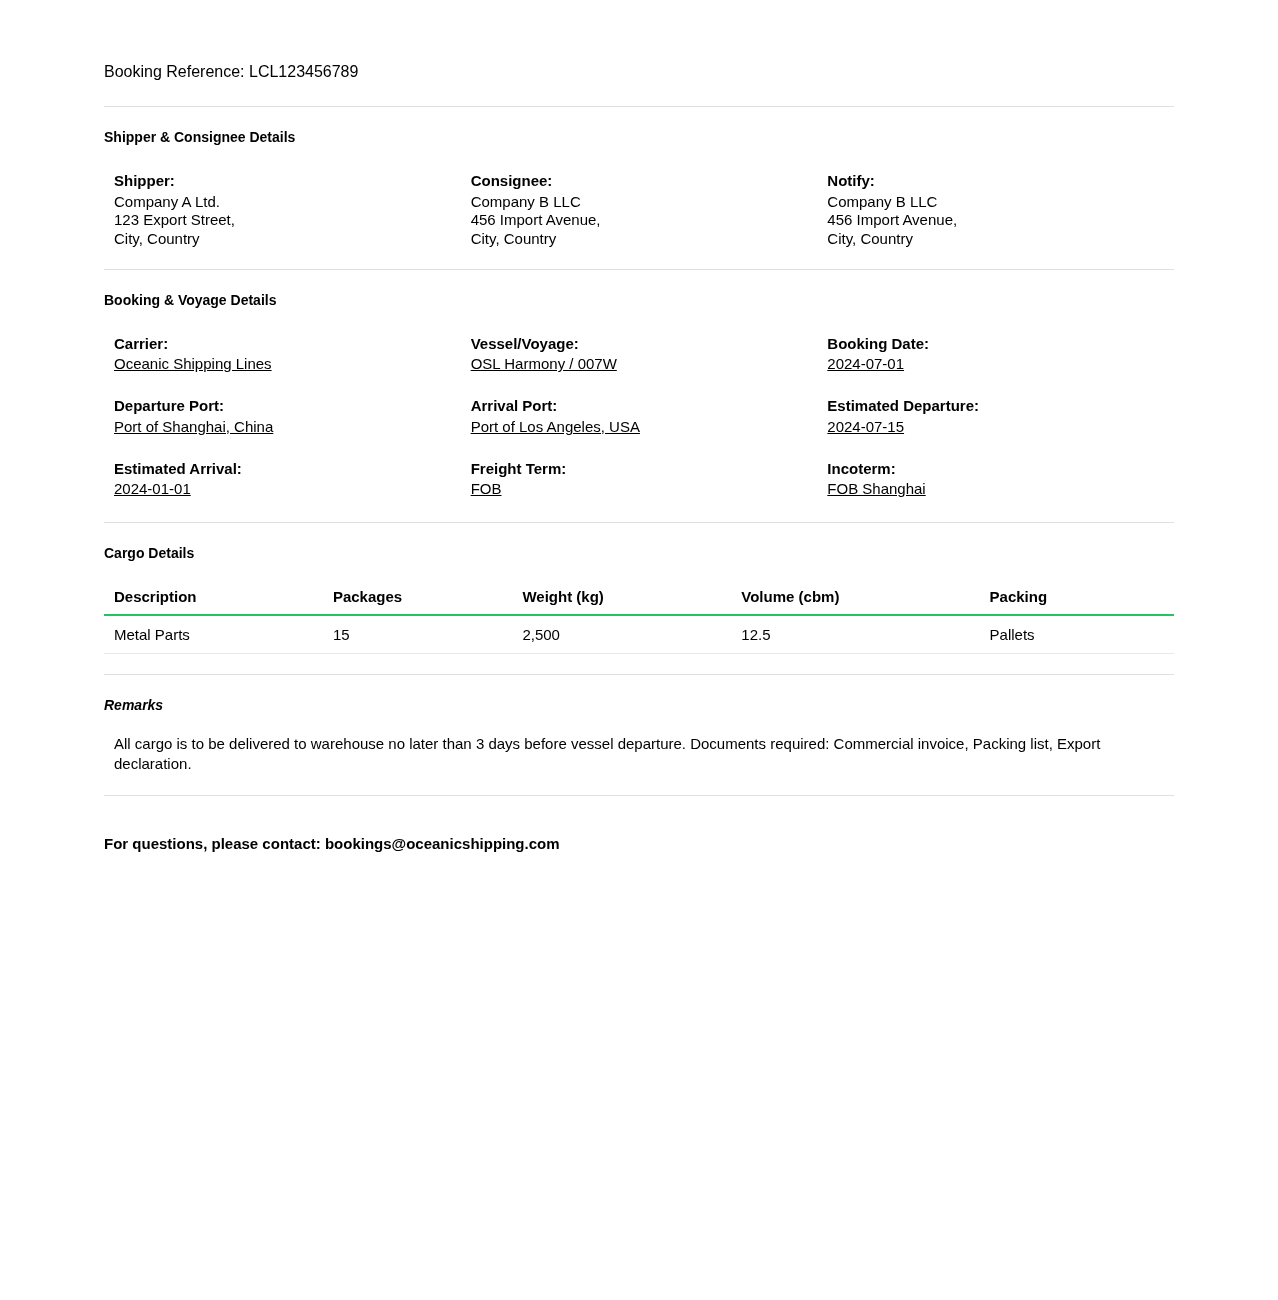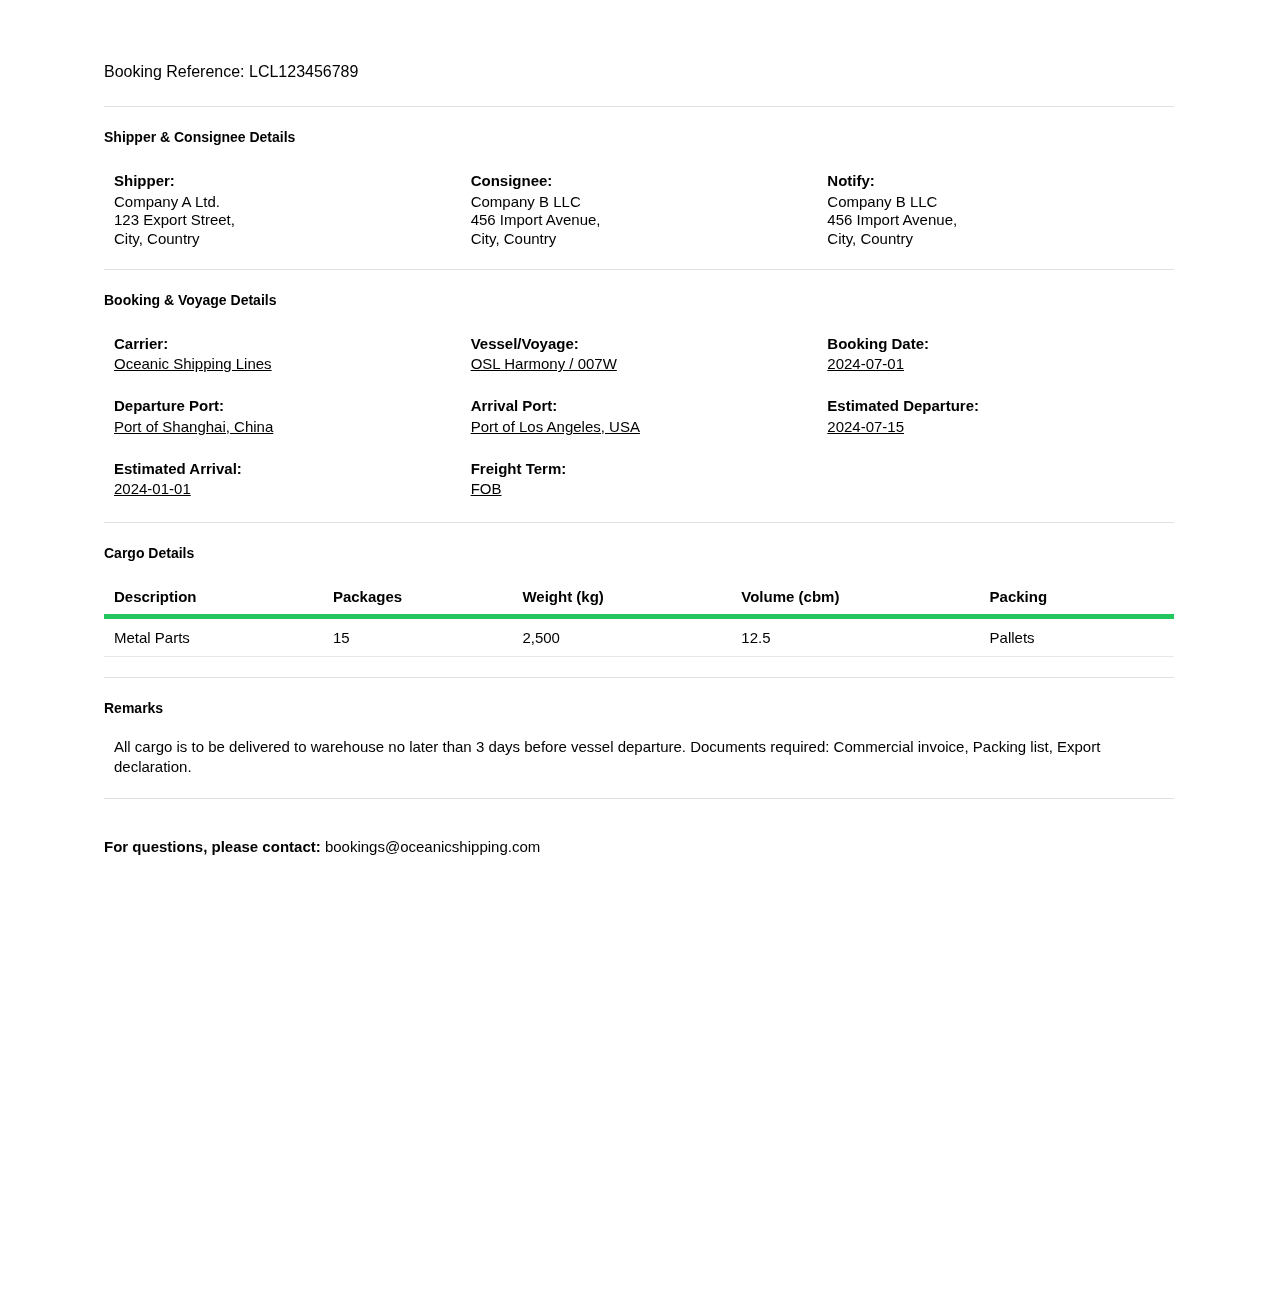--- a/index.html
+++ b/index.html
@@ -100,21 +100,21 @@
   table.cargo {
     width: 100%;
     border-collapse: collapse;
     table-layout: fixed;
   }
   table.cargo th {
     text-align: left;
     font-size: 15px;
     font-weight: bold;
     padding: 0 10px 9px 10px;
-    border-bottom: 5px solid #22c55e;
+    border-bottom: 2px solid #22c55e;
     vertical-align: bottom;
   }
   table.cargo td {
     text-align: left;
     font-size: 15px;
     font-weight: normal;
     padding: 10px 10px 10px 10px;
     border-bottom: 1px solid #e8e8e8;
     vertical-align: top;
   }
@@ -132,21 +132,21 @@
   }
   .footer {
     padding-top: 38px;
     font-size: 15px;
     line-height: 1.3;
   }
   .footer-label {
     font-weight: bold;
   }
   .footer-value {
-    font-weight: normal;
+    font-weight: bold;
   }
   .tail-space {
     height: 430px;
   }
 </style>
 </head>
 <body>
 
 <div class="page">
 
@@ -213,20 +213,24 @@
         <div class="field-label">Estimated Departure:</div>
         <div class="field-value">2024-07-15</div>
       </div>
       <div class="field">
         <div class="field-label">Estimated Arrival:</div>
         <div class="field-value">2024-01-01</div>
       </div>
       <div class="field">
         <div class="field-label">Freight Term:</div>
         <div class="field-value">FOB</div>
+      </div>
+      <div class="field">
+        <div class="field-label">Incoterm:</div>
+        <div class="field-value">FOB Shanghai</div>
       </div>
     </div>
   </div>
 
   <hr class="divider">
 
   <div class="section">
     <h2 class="section-heading">Cargo Details</h2>
 
     <table class="cargo">
@@ -248,21 +252,21 @@
           <td>Pallets</td>
         </tr>
       </tbody>
     </table>
     <div class="section-pad-bottom"></div>
   </div>
 
   <hr class="divider">
 
   <div class="section">
-    <h2 class="section-heading" style="margin-bottom:4px;">Remarks</h2>
+    <h2 class="section-heading" style="margin-bottom:4px;font-style:italic;">Remarks</h2>
     <p class="remarks-text">All cargo is to be delivered to warehouse no later than 3 days before vessel departure. Documents required: Commercial invoice, Packing list, Export declaration.</p>
     <div class="section-pad-bottom"></div>
   </div>
 
   <hr class="divider">
 
   <div class="footer">
     <span class="footer-label">For questions, please contact:</span>
     <span class="footer-value">bookings@oceanicshipping.com</span>
   </div>

